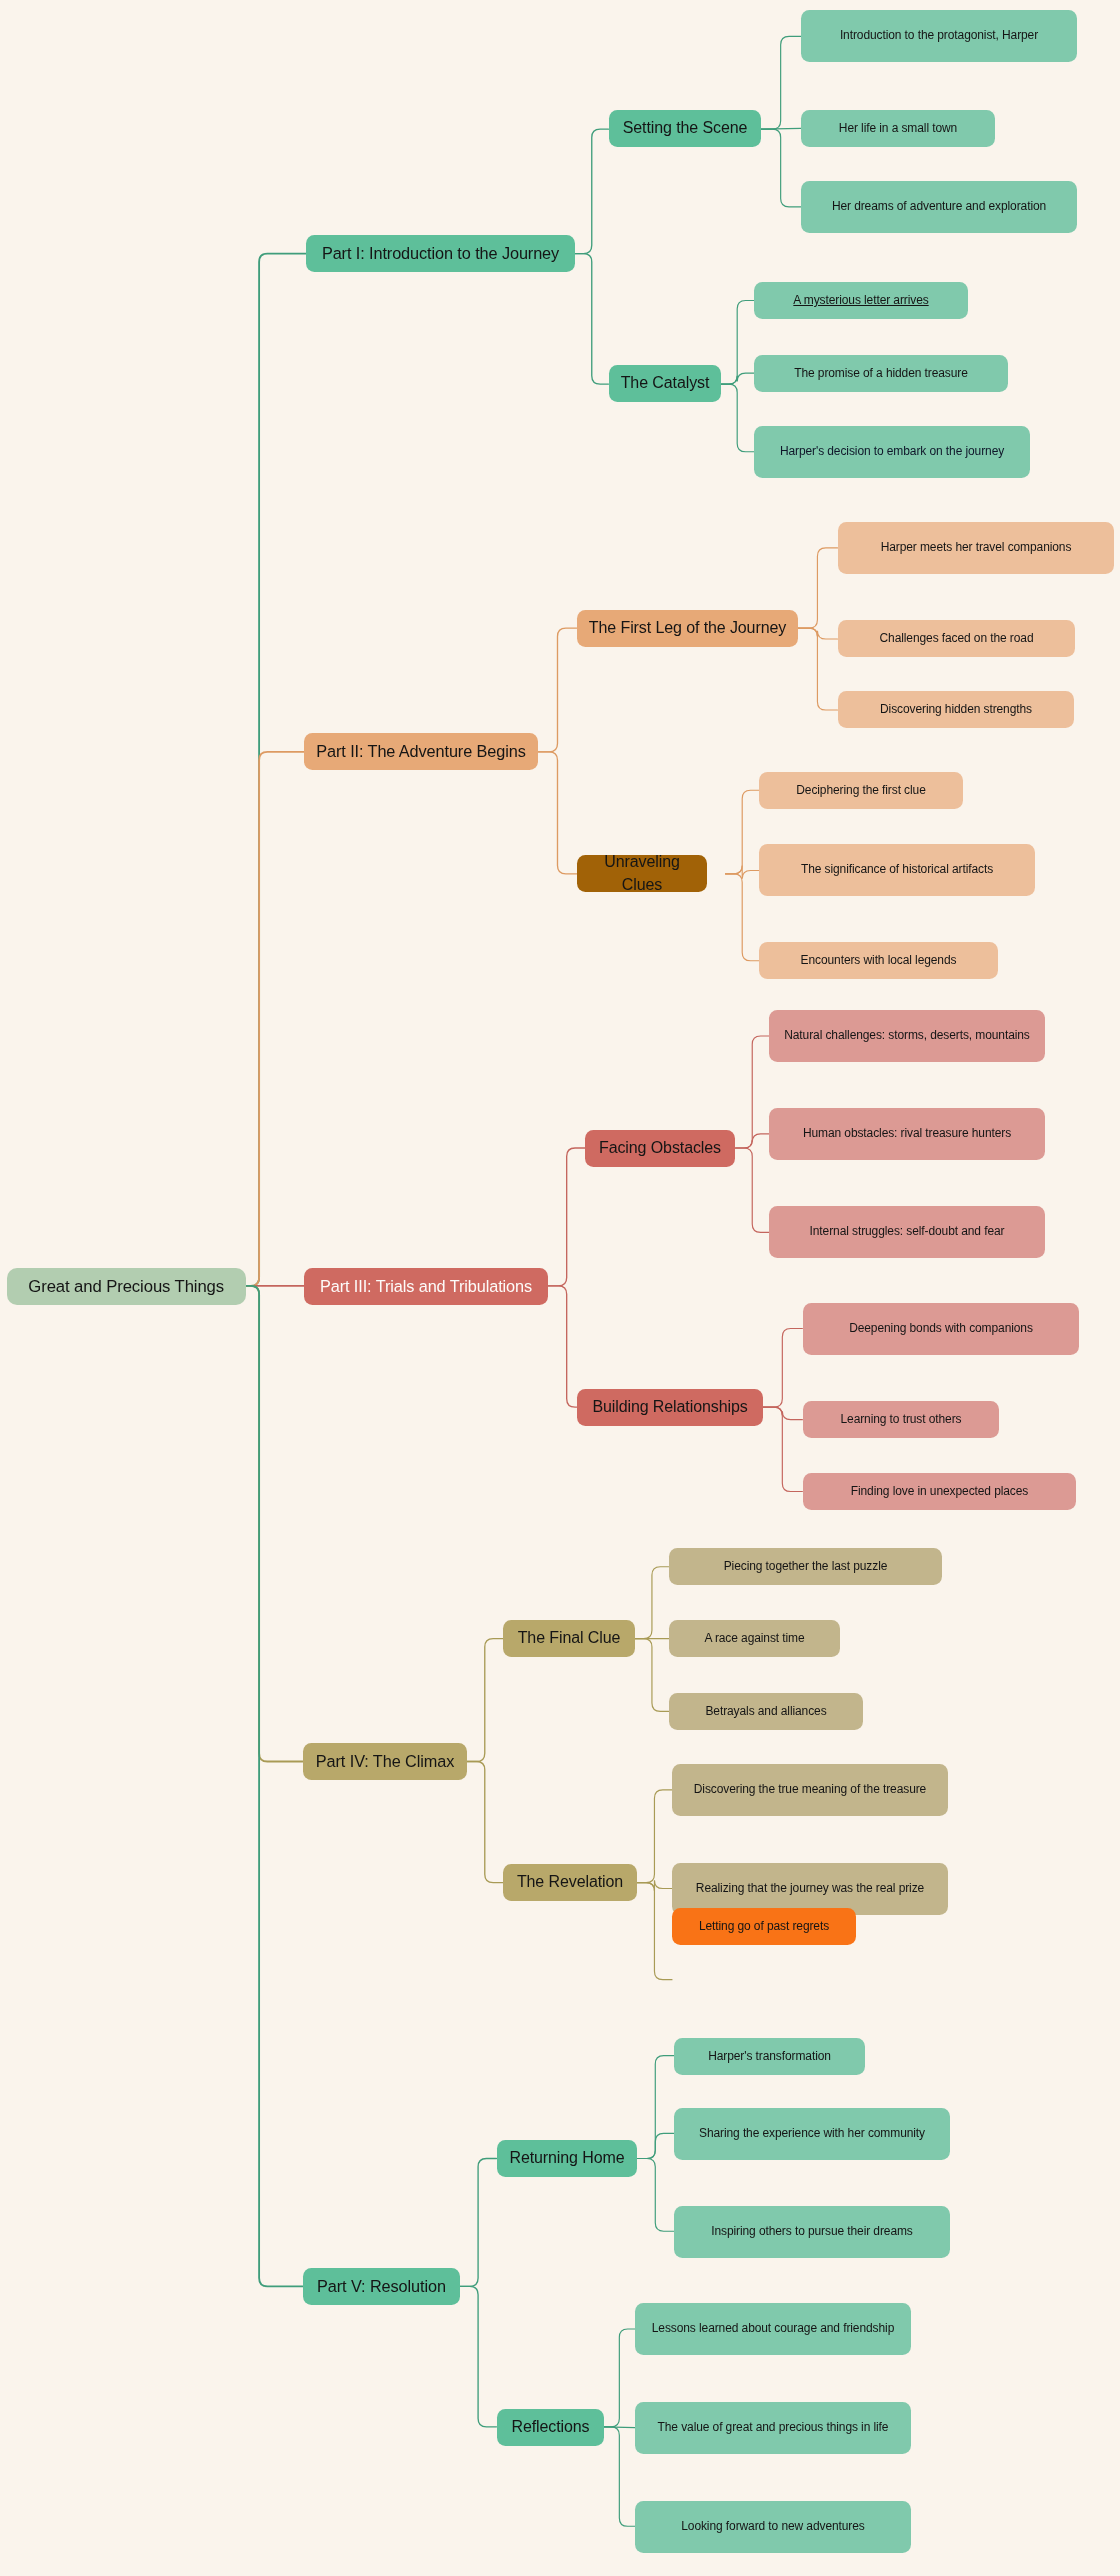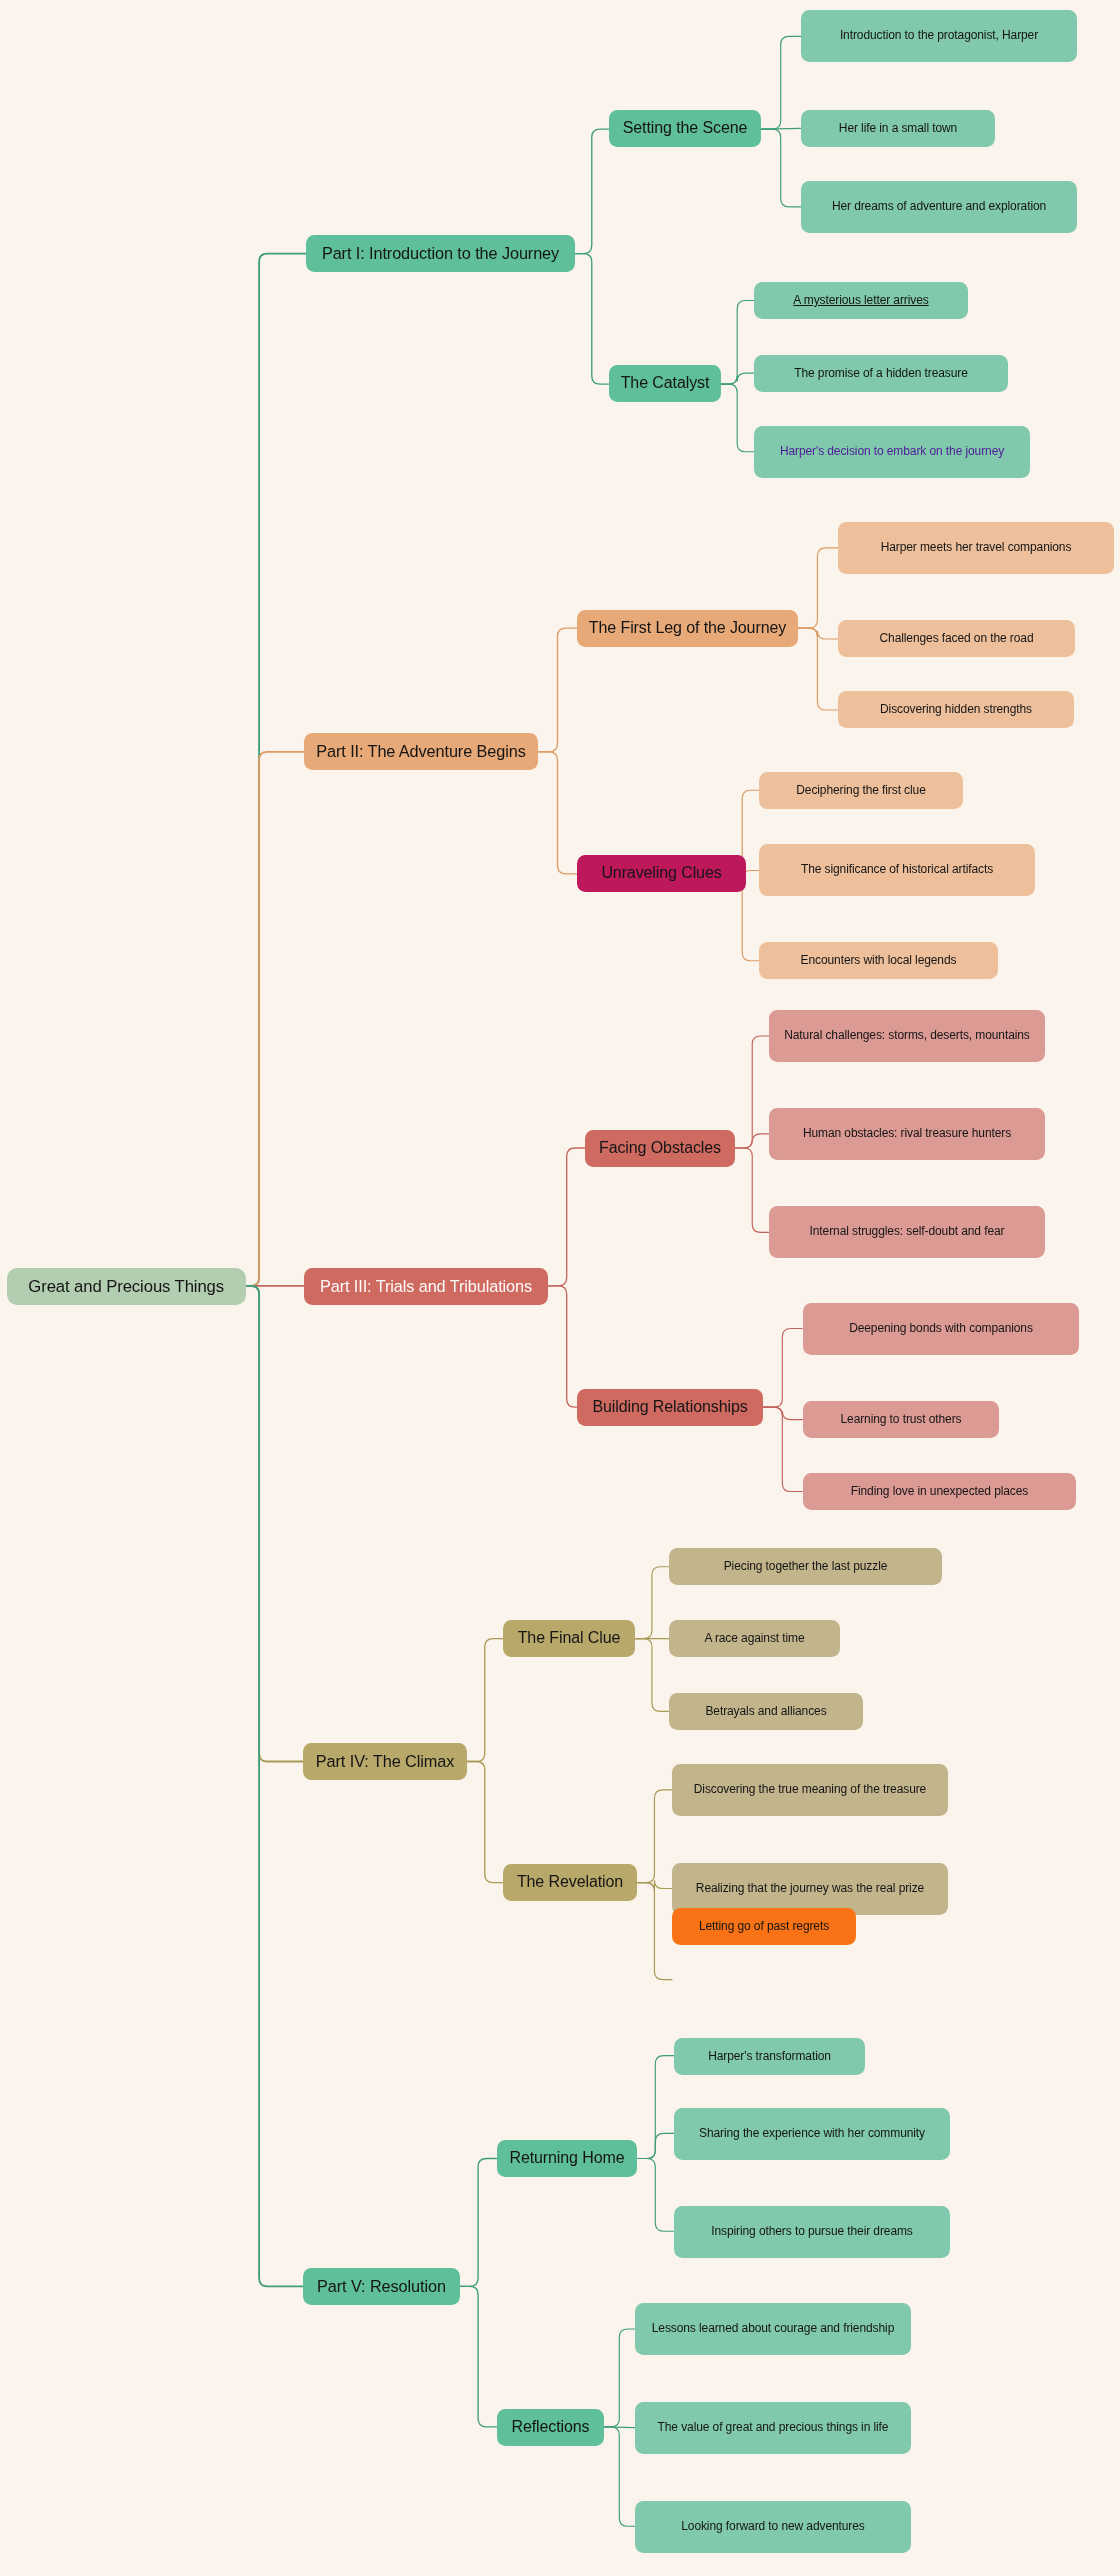--- a/index.html
+++ b/index.html
@@ -100,39 +100,39 @@
       </div>
       <div class="node l2" style="left: 609px; top: 365px; width: 112px; height: 37px; background: rgb(94, 191, 154); color: rgb(21, 21, 21);">
         <span>The Catalyst</span>
       </div>
       <div class="node l3" style="left: 754px; top: 282px; width: 214px; height: 37px; background: rgb(128, 201, 172); color: rgb(21, 21, 21); text-decoration: underline;">
         <span>A mysterious letter arrives</span>
       </div>
       <div class="node l3" style="left: 754px; top: 355px; width: 254px; height: 37px; background: rgb(128, 201, 172); color: rgb(21, 21, 21);">
         <span>The promise of a hidden treasure</span>
       </div>
-      <div class="node l3" style="left: 754px; top: 426px; width: 276px; height: 52px; background: rgb(128, 201, 172); color: #4c1d95;">
+      <div class="node l3" style="left: 754px; top: 426px; width: 276px; height: 52px; background: rgb(128, 201, 172); color: #0f172a;">
         <span>Harper's decision to embark on the journey</span>
       </div>
       <div class="node l1" style="left: 304px; top: 733px; width: 234px; height: 37px; background: rgb(231, 169, 119); color: rgb(21, 21, 21);">
         <span>Part II: The Adventure Begins</span>
       </div>
       <div class="node l2" style="left: 577px; top: 610px; width: 221px; height: 37px; background: rgb(231, 169, 119); color: rgb(21, 21, 21);">
         <span>The First Leg of the Journey</span>
       </div>
       <div class="node l3" style="left: 838px; top: 522px; width: 276px; height: 52px; background: rgb(237, 191, 155); color: rgb(21, 21, 21);">
         <span>Harper meets her travel companions</span>
       </div>
       <div class="node l3" style="left: 838px; top: 620px; width: 237px; height: 37px; background: rgb(237, 191, 155); color: rgb(21, 21, 21);">
         <span>Challenges faced on the road</span>
       </div>
       <div class="node l3" style="left: 838px; top: 691px; width: 236px; height: 37px; background: rgb(237, 191, 155); color: rgb(21, 21, 21);">
         <span>Discovering hidden strengths</span>
       </div>
-      <div class="node l2" style="left: 577px; top: 855px; width: 169px; height: 37px; background: #be185d; color: rgb(21, 21, 21); text-align: right;">
+      <div class="node l2" style="left: 577px; top: 855px; width: 130px; height: 37px; background: #a16207; color: rgb(21, 21, 21);">
         <span>Unraveling Clues</span>
       </div>
       <div class="node l3" style="left: 759px; top: 772px; width: 204px; height: 37px; background: rgb(237, 191, 155); color: rgb(21, 21, 21);">
         <span>Deciphering the first clue</span>
       </div>
       <div class="node l3" style="left: 759px; top: 844px; width: 276px; height: 52px; background: rgb(237, 191, 155); color: rgb(21, 21, 21);">
         <span>The significance of historical artifacts</span>
       </div>
       <div class="node l3" style="left: 759px; top: 942px; width: 239px; height: 37px; background: rgb(237, 191, 155); color: rgb(21, 21, 21);">
         <span>Encounters with local legends</span>

